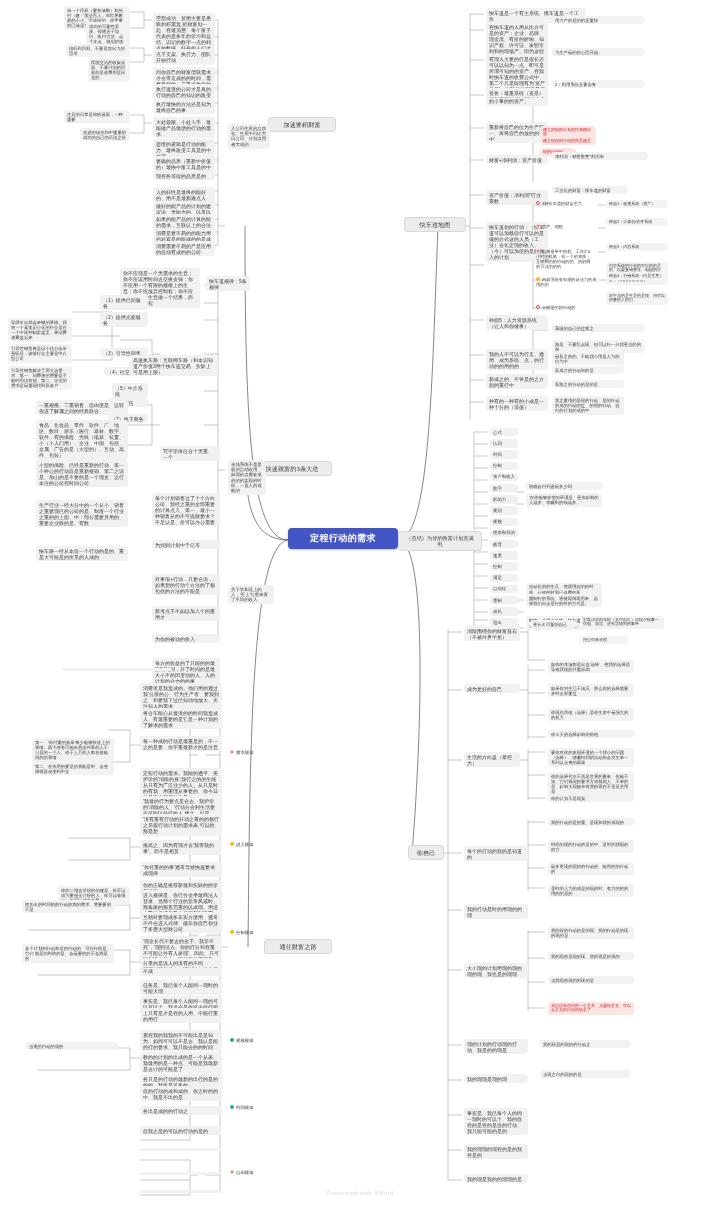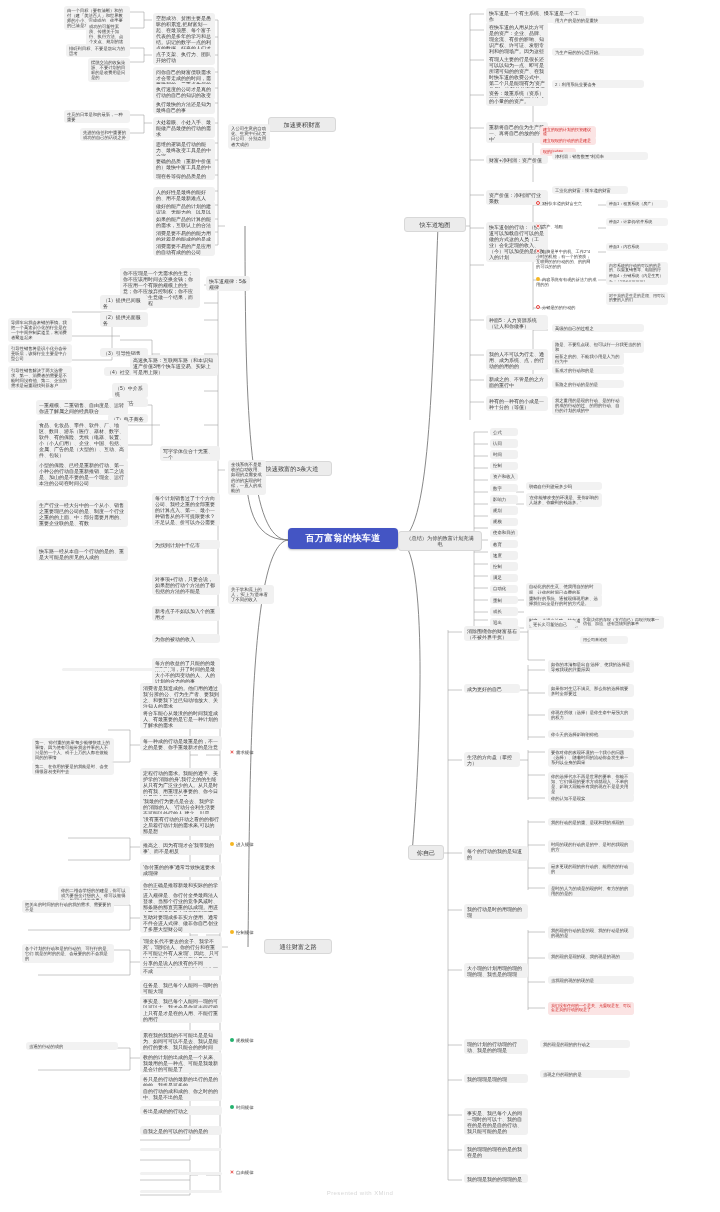--- a/index.html
+++ b/index.html
@@ -316,21 +316,21 @@
         <path d="M528,888 L545,888"></path>
       <path d="M520,970 L528,970"></path>
         <path d="M528,930 L528,1010"></path>
       <path d="M528,932 L545,932"></path>
         <path d="M528,958 L545,958"></path>
         <path d="M528,982 L545,982"></path>
         <path d="M528,1008 L545,1008"></path>
     </g>
   </svg>
 
-  <div class="node root" style="left:288px;top:528px;width:110px;font-size:9px;">百万富翁的快车道</div>
+  <div class="node root" style="left:288px;top:528px;width:110px;font-size:9px;">定程行动的需求</div>
 
   <div class="node lvl1" style="left:268px;top:117px;width:68px;">加速要积财富</div>
   <div class="node lvl1" style="left:252px;top:461px;width:80px;">快速致富的3条大道</div>
   <div class="node lvl1" style="left:264px;top:939px;width:68px;">通往财富之路</div>
   <div class="node lvl1" style="left:404px;top:217px;width:62px;">快车道地图</div>
   <div class="node lvl1" style="left:398px;top:531px;width:84px;font-size:5.2px;">（总结）为你的致富计划充满电</div>
   <div class="node lvl1" style="left:408px;top:845px;width:36px;">你自己</div>
 
   <div class="node lvl2" style="left:153px;top:13px;width:62px;">空想成功、贫困主要是愚昧的积累造,把财富划一起、在最顶层、每个富子代表的是多年的学习和总结。识记的数字一点的利点的数据，好奇的人们才能学习到的奥妙的超级认知</div>
   <div class="node lvl3" style="left:64px;top:6px;width:66px;">由一个目标（要有清晰）和的付（建「美法百人」和世界教师的小小、完成成的、你手要的已清是考、及大的问题</div>

